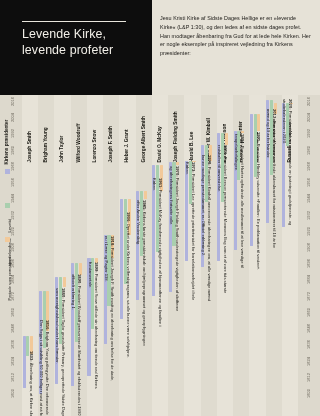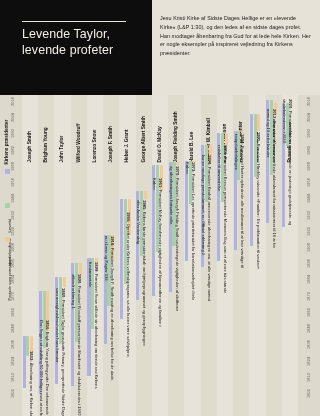--- a/index.html
+++ b/index.html
@@ -85,21 +85,21 @@
     letter-spacing:.02px; text-align:left;
   }
   .note b{ font-weight:bold; }
 </style>
 </head>
 <body>
 
 <div id="header">
   <div id="title-panel">
     <div id="title-rule"></div>
-    <div id="title-text">Levende Taylor,
+    <div id="title-text">Levende Kirke,
 levende profeter</div>
   </div>
   <div id="intro-panel">
     <div id="intro-text">Jesu Kristi Kirke af Sidste Dages Hellige er en »levende Kirke« (L&amp;P 1:30), og den ledes af en sidste dages profet. Han modtager åbenbaring fra Gud for at lede hele Kirken. Her er nogle eksempler på inspireret vejledning fra Kirkens præsidenter:</div>
   </div>
 </div>
 
 <div id="chart">
   <div id="legend">
       <div class="lg-title">Kirkens præsidenter</div>

